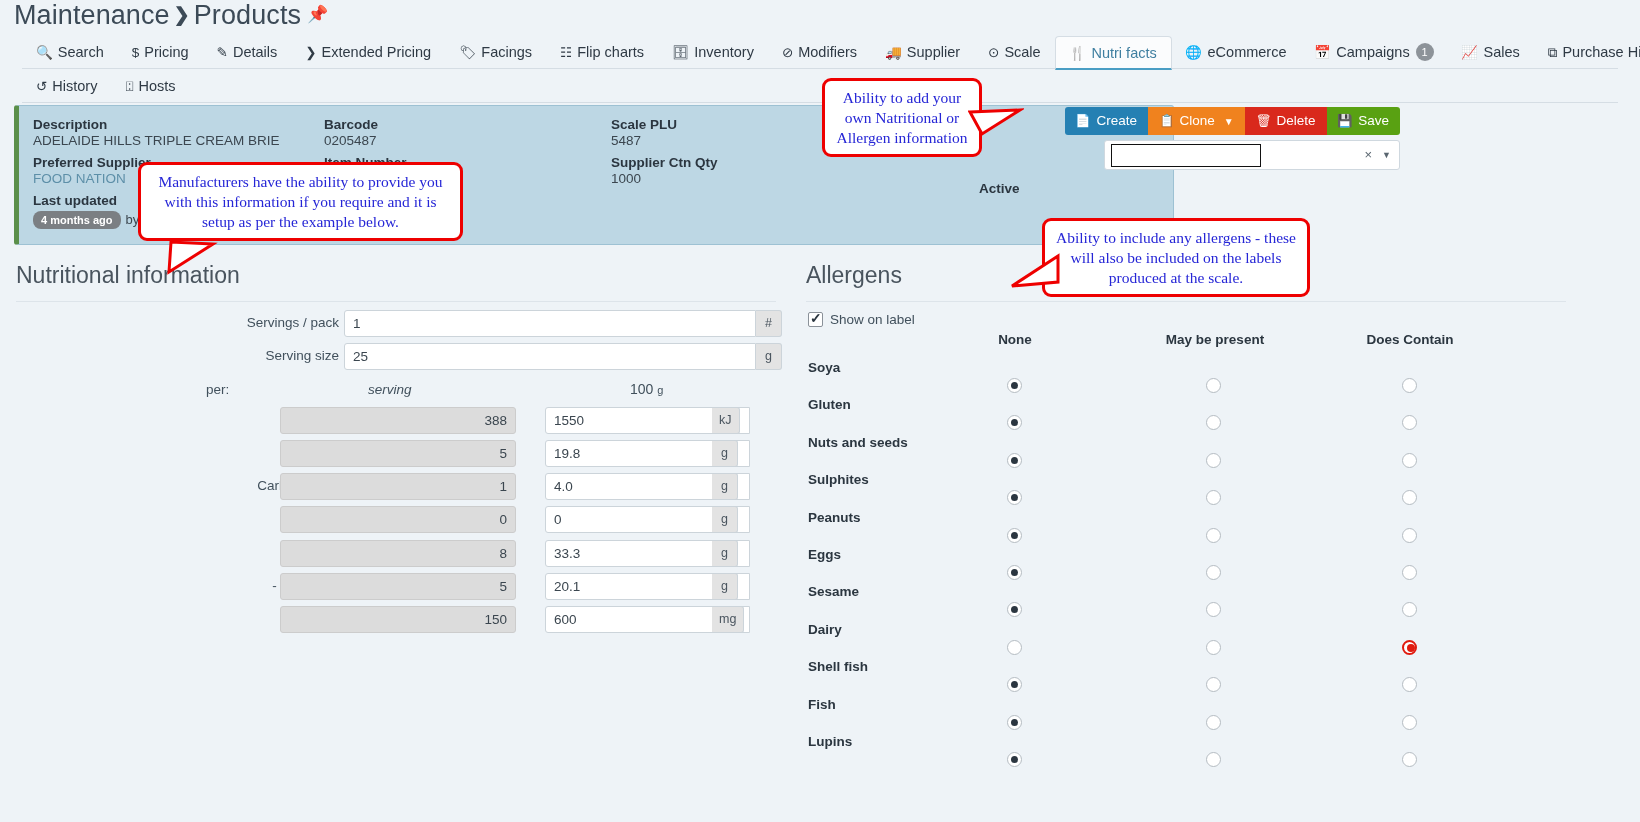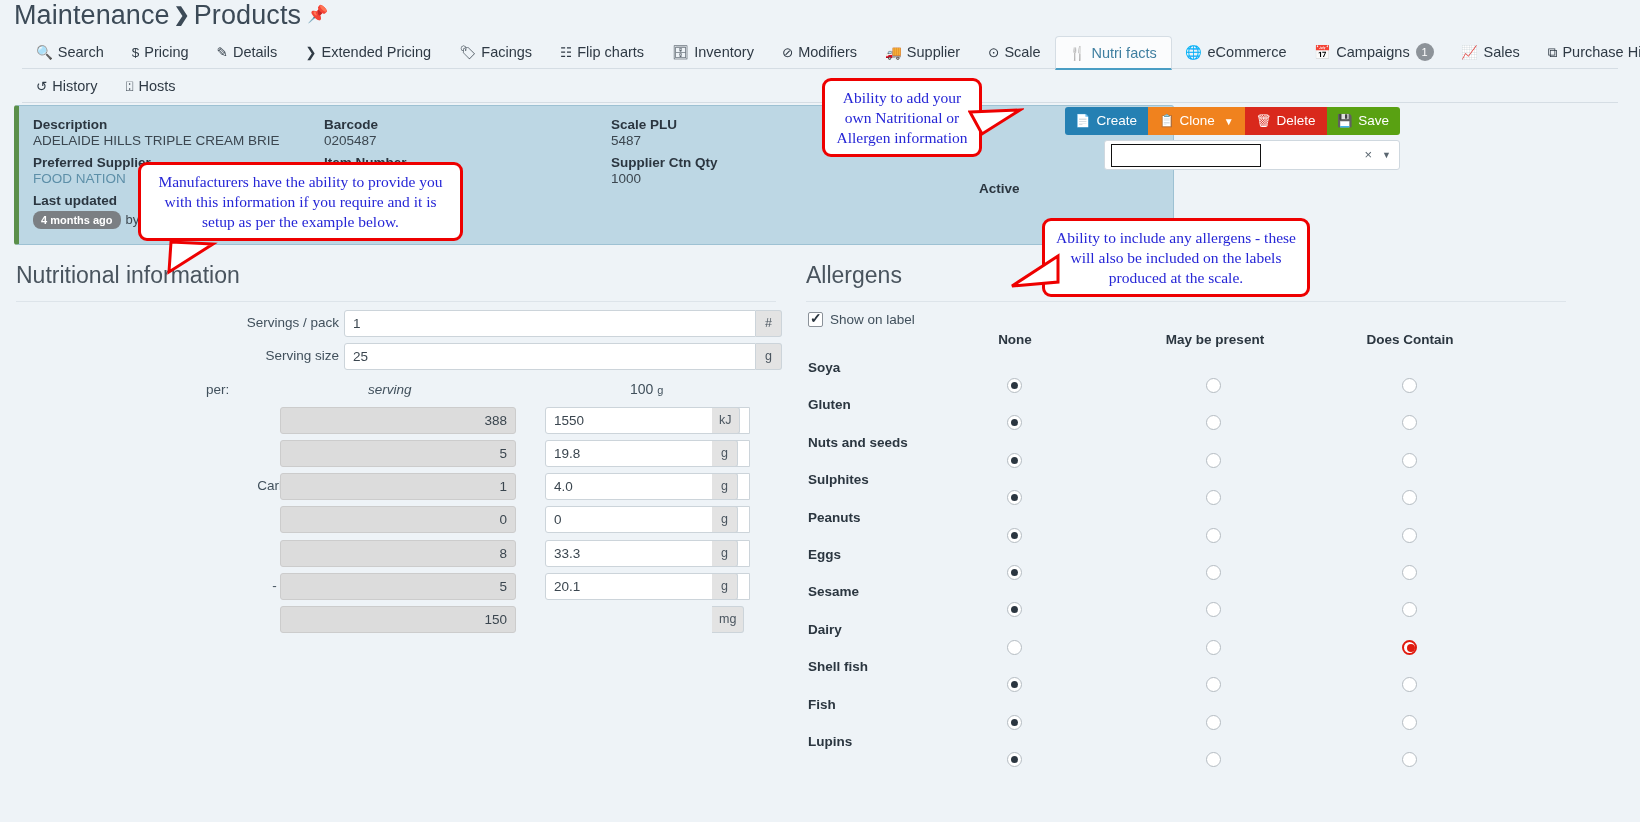--- a/index.html
+++ b/index.html
@@ -290,20 +290,21 @@
       </div>
       <div class="nrow">
         <div class="nlabel">- Saturated</div>
         <div class="finput ro ro-inp">5</div>
         <div class="finput g-inp">20.1</div>
         <div class="addon g-add">g</div>
       </div>
       <div class="nrow">
         <div class="nlabel">Sodium</div>
         <div class="finput ro ro-inp">150</div>
+        <div class="finput g-inp">600</div>
         <div class="addon g-add">mg</div>
       </div>
     </div>
 
   <div class="allerg">
     <div class="showlabel">
       <span class="cbox"></span><span>Show on label</span>
     </div>
     <div class="colhead ch1">None</div>
     <div class="colhead ch2">May be present</div>

